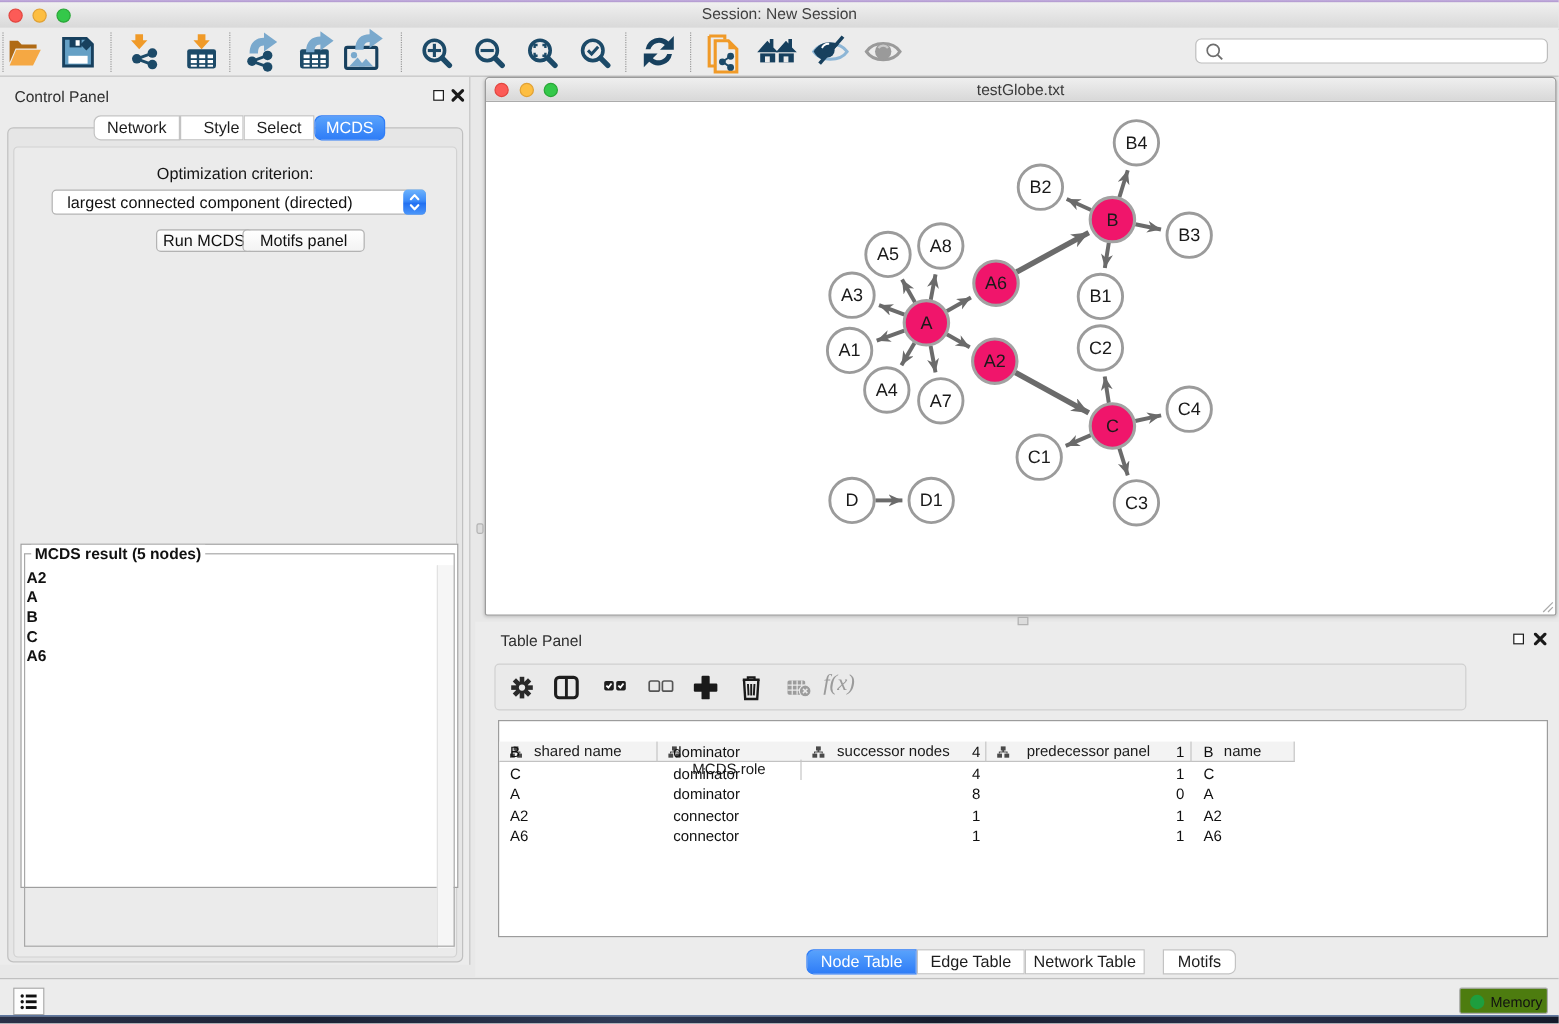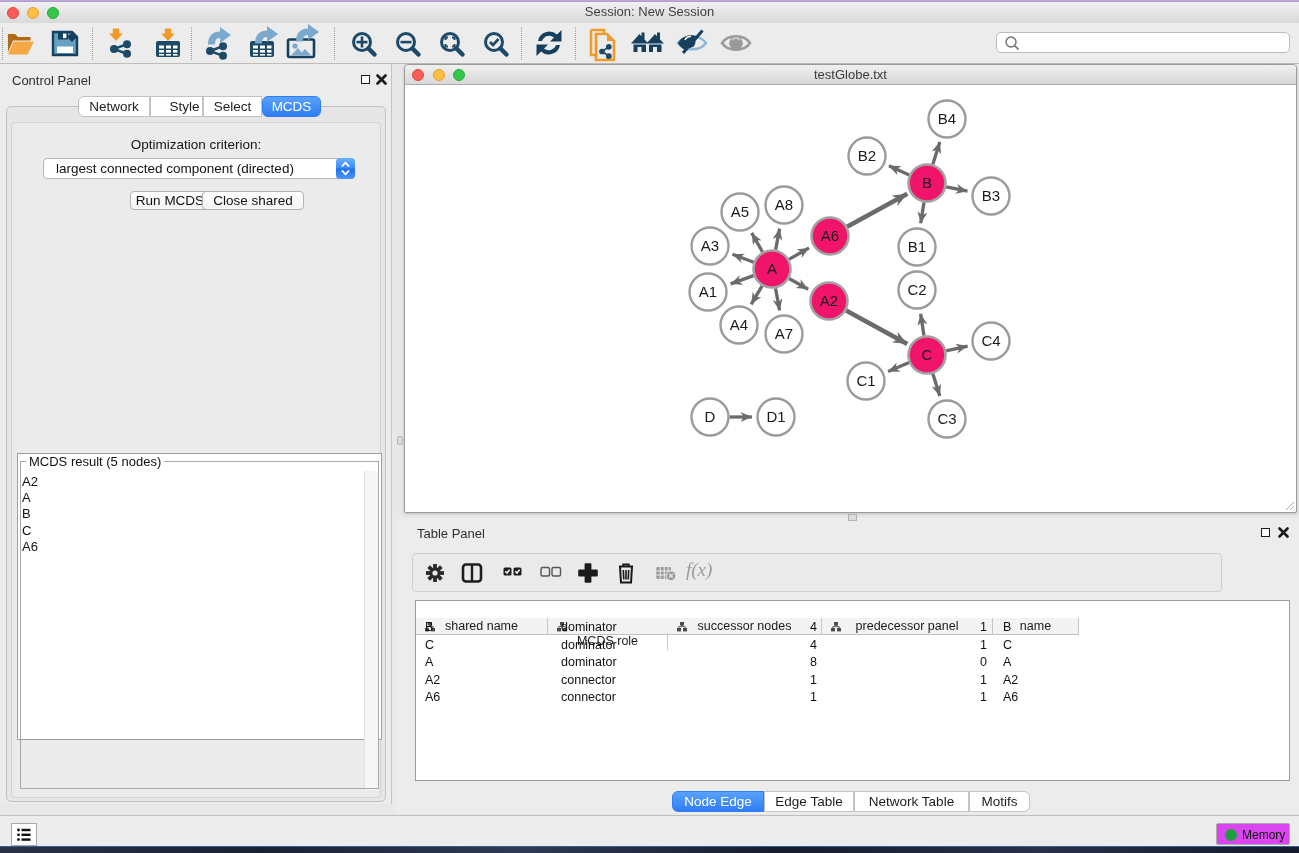--- a/index.html
+++ b/index.html
@@ -26,21 +26,21 @@
 #tabs1 { position:absolute; left:78px; top:32px; height:21px; }
 .tab { position:absolute; top:0; height:21px; background:#fff; border:1px solid #c3c3c3; color:#1d1d1d;
   font-size:13.5px; text-align:center; line-height:19px; }
 .tab.sel { background:linear-gradient(#58a2fc,#2f7df7); color:#fff; border-color:#2f7df7; }
 #cpouter { position:absolute; left:6px; top:42px; width:380px; height:696px; border:1px solid #c0c0c0; border-radius:5px; background:#e6e6e6; }
 #cpinner { position:absolute; left:11px; top:58px; width:370px; height:676px; border:1px solid #d2d2d2; border-radius:4px; background:#ebebeb; }
 #optlabel { position:absolute; left:0; top:73px; width:392px; text-align:center; font-size:13.5px; color:#151515; }
 #dropdown { position:absolute; left:43px; top:94px; width:312px; height:21px; background:#fff; border:1px solid #b3b3b3; border-radius:4px; font-size:13.5px; color:#111; line-height:19px; padding-left:12px; }
 #ddstep { position:absolute; right:-1px; top:-1px; width:19px; height:21px; border-radius:4px; background:linear-gradient(#6db3fc 0%, #3c8bf9 45%, #2371f2 55%, #4c97fa 100%); }
 .btn { position:absolute; top:127px; height:19px; background:linear-gradient(#ffffff,#f3f3f3); border:1px solid #b3b3b3; border-radius:4px; font-size:13.5px; color:#111; text-align:center; line-height:17px; }
-#mcdsbox { position:absolute; left:17px; top:389px; width:365px; height:287px; background:#fff; border:1px solid #9e9e9e; }
+#mcdsbox { position:absolute; left:17px; top:389px; width:365px; height:287px; background:#fff; border:1px solid #9e9e9e;font-weight:bold; }
 #fieldset { position:absolute; left:2px; top:7px; width:359px; height:328px; border:1px solid #a8a8a8; }
 #legend { position:absolute; left:5px; top:-8px; background:#fff; font-size:13px; color:#111; padding:0 3px; }
 #mlist { position:absolute; left:4px; top:20px; font-size:13px; color:#111; line-height:16.2px; }
 #mscroll { position:absolute; right:3px; top:17px; width:14px; height:319px; background:#f6f6f6; border-left:1px solid #e2e2e2; }
 
 
 #netwin { left:404px; top:64px; width:893px; height:449px; background:#fff; border:1px solid #9b9b9b; border-radius:4px 4px 2px 2px; box-shadow:0 1px 3px rgba(0,0,0,0.18);padding-left:16px; }
 #nettitle { position:absolute; left:0; top:0; width:100%; height:20px; background:linear-gradient(#efefef,#d8d8d8); border-bottom:1px solid #ababab; border-radius:4px 4px 0 0; }
 #nettitle .title { width:100%; text-align:center; font-size:13px; color:#3a3a3a; line-height:19px; }
 
@@ -50,21 +50,21 @@
 #ttoolbar { position:absolute; left:16px; top:35px; width:810px; height:39px; background:#eaeaea; border:1px solid #d0d0d0; border-radius:4px; }
 #ttable { position:absolute; left:19px; top:82px; width:875px; height:181px; background:#fff; border:1px solid #9c9c9c; }
 #thead { position:absolute; left:0; top:17px; width:663px; height:17px; background:#f3f3f3; border-bottom:1px solid #c2c2c2; }
 .hcell { position:absolute; top:0; height:17px; border-right:1px solid #c6c6c6; font-size:12.5px; color:#1a1a1a; text-align:center; line-height:16px; }
 .trow { position:absolute; font-size:12.5px; color:#101010; }
 #tabs2 { position:absolute; left:276px; top:273px; height:21px; }
 
 
 #statusbar { left:0; top:815px; width:1299px; height:31px; background:#ececec; border-top:1px solid #c0c0c0; }
 #listbtn { position:absolute; left:11px; top:7px; width:26px; height:23px; background:#fdfdfd; border:1px solid #a8a8a8; }
-#membtn { position:absolute; left:1216px; top:7px; width:74px; height:22px; background:#d946ef; border:1px solid #ababab; border-radius:2px; font-size:12px; color:#111; }
+#membtn { position:absolute; left:1216px; top:7px; width:74px; height:22px; background:#4d7c0f; border:1px solid #ababab; border-radius:2px; font-size:12px; color:#111; }
 #darkstrip { left:0; top:846px; width:1299px; height:7px; border-top:1px solid #3d5c8f; background:linear-gradient(90deg,#2a3148,#1a2133 20%,#2e3a55 40%,#161c2c 60%,#28304a 80%,#141a2a); }
 </style>
 </head>
 <body>
 <div class="abs" id="purpletop"></div>
 <div class="abs" id="titlebar">
   <div class="tl" style="left:7px; background:#fc5b57; border:0.5px solid #e2463f;"></div>
   <div class="tl" style="left:27px; background:#fdbe41; border:0.5px solid #e0a135;"></div>
   <div class="tl" style="left:47px; background:#34c84a; border:0.5px solid #2aa738;"></div>
   <div class="title">Session: New Session</div>
@@ -225,21 +225,21 @@
   <div id="dropdown">largest connected component (directed)
     <div id="ddstep">
       <svg width="19" height="21">
         <path d="M6.4 8 L9.5 4.6 L12.6 8" fill="none" stroke="#fff" stroke-width="1.8" stroke-linecap="round" stroke-linejoin="round"></path>
         <path d="M6.4 13 L9.5 16.4 L12.6 13" fill="none" stroke="#fff" stroke-width="1.8" stroke-linecap="round" stroke-linejoin="round"></path>
       </svg>
     </div>
   </div>
   <div id="optlabel">Optimization criterion:</div>
   <div class="btn" style="left:106px; width:80px;margin-left:24px;">Run MCDS</div>
-  <div class="btn" style="left:202px; width:102px;">Close shared</div>
+  <div class="btn" style="left:202px; width:102px;">Motifs panel</div>
   <div id="mcdsbox">
     <div id="mscroll"></div>
     <div id="fieldset">
         <div id="legend">MCDS result (5 nodes)</div>
       </div>
     <div id="mlist">A2<br>A<br>B<br>C<br>A6</div>
   </div>
 </div>
 
 <div class="abs" id="netwin">
@@ -417,23 +417,23 @@
         <use href="#sorticon" transform="translate(415,4)"></use>
       </svg>
     </div>
     <div class="trow" style="left:9px; top:18px; line-height:17.5px;">B<br>C<br>A<br>A2<br>A6</div>
     <div class="trow" style="left:145px; top:18px; line-height:17.5px;">dominator<br>dominator<br>dominator<br>connector<br>connector</div>
     <div class="trow" style="left:252px; top:18px; width:149px; text-align:right; line-height:17.5px;">4<br>4<br>8<br>1<br>1</div>
     <div class="trow" style="left:406px; top:18px; width:165px; text-align:right; line-height:17.5px;">1<br>1<br>0<br>1<br>1</div>
     <div class="trow" style="left:587px; top:18px; line-height:17.5px;">B<br>C<br>A<br>A2<br>A6</div>
   </div>
   <div id="tabs2">
-    <div class="tab sel" style="left:0; width:92px; border-radius:6px 0 0 6px;">Node Edge</div>
+    <div class="tab sel" style="left:0; width:92px; border-radius:6px 0 0 6px;">Node Table</div>
     <div class="tab" style="left:92px; width:90px;">Edge Table</div>
-    <div class="tab" style="left:182px; width:115px;">Network Table</div>
+    <div class="tab" style="left:182px; width:100px;">Network Table</div>
     <div class="tab" style="left:297px; width:61px; border-radius:0 6px 6px 0;">Motifs</div>
   </div>
 </div>
 
 <div class="abs" style="left:397px;top:436px;width:6px;height:9px;background:#dcdcdc;border:1px solid #b2b2b2;border-radius:2px;"></div>
 <div class="abs" style="left:848px;top:514px;width:9px;height:7px;background:#dcdcdc;border:1px solid #b2b2b2;"></div>
 <div class="abs" id="statusbar">
   <div id="listbtn">
     <svg width="24" height="21" style="position:absolute;left:0;top:0">
       <circle cx="6.5" cy="6" r="1.4" fill="#111"></circle>

